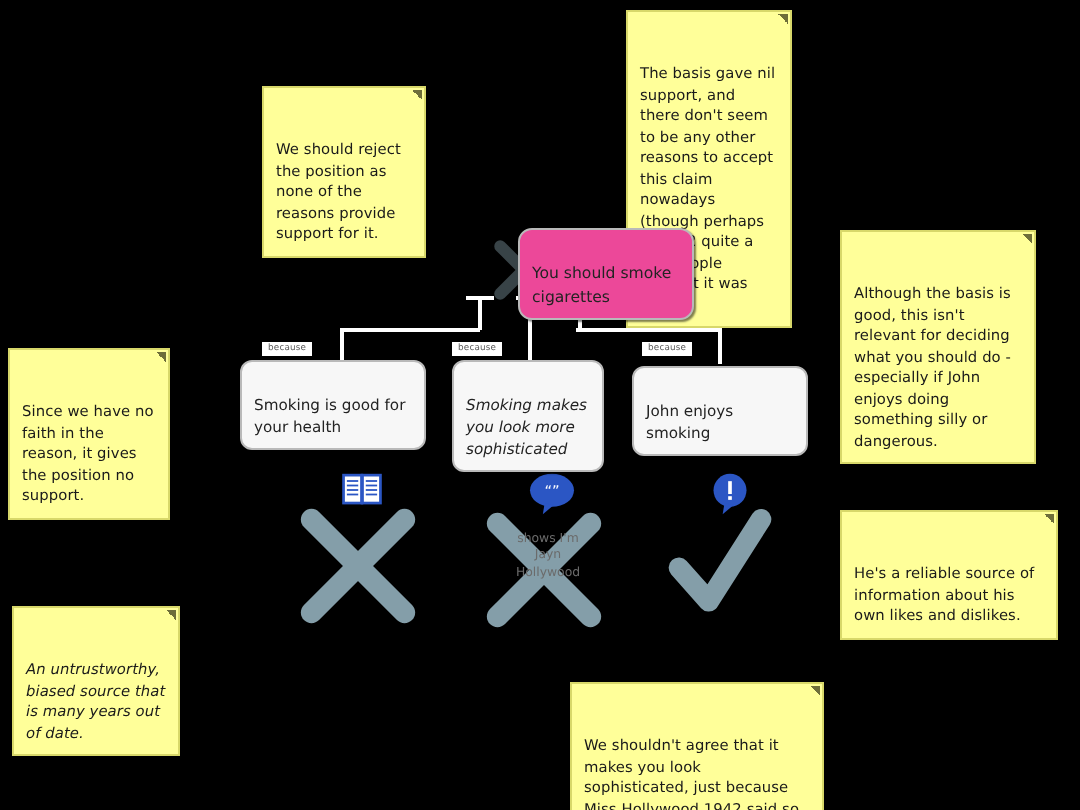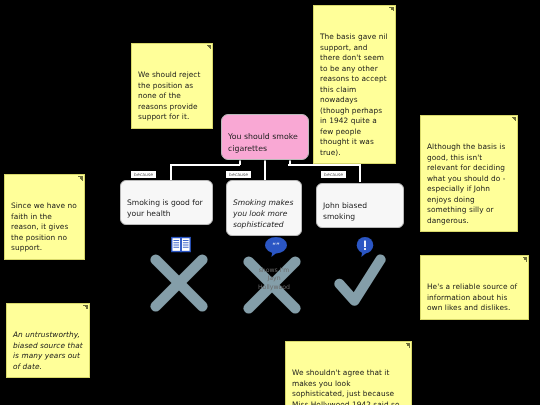--- a/index.html
+++ b/index.html
@@ -50,23 +50,24 @@
     border: 1px solid #b9b9b9;
     border-radius: 6px;
     font-size: 7.6px;
     line-height: 1.45;
     padding: 5px 6px;
     box-shadow: 1px 1px 1px rgba(0,0,0,0.5);
     white-space: pre-line;
     z-index: 3;
   }
   .abox.claim {
-    background: #f9a8d4;
+    background: #ec4899;
     border-radius: 7px;
     font-size: 7.8px;
+    margin-left: 38px;
   }
 
   
   .because {
     position: absolute;
     background: #ffffff;
     color: #5a5a5a;
     font-size: 4.4px;
     line-height: 1;
     padding: 1.5px 3px;
@@ -177,21 +178,21 @@
 
   <div class="abox" style="left:120px; top:180px; width:93px;">
     <span>Smoking is good for your health</span>
   </div>
 
   <div class="abox" style="left:226px; top:180px; width:76px;font-style:italic;">
     <span>Smoking makes you look more sophisticated</span>
   </div>
 
   <div class="abox" style="left:316px; top:183px; width:88px;">
-    <span>John biased smoking</span>
+    <span>John enjoys smoking</span>
   </div>
 
   <div class="evalgroup" style="left:146px; top:236px; width:70px; height:74px;">
     <div class="badge" style="left:24px; top:0px;">
       <svg viewBox="0 0 24 20" width="22" height="18">
         <rect x="1" y="1" width="22" height="17" fill="#2b56c4"></rect>
         <rect x="2.5" y="2.5" width="8.5" height="14" fill="#ffffff"></rect>
         <rect x="13" y="2.5" width="8.5" height="14" fill="#ffffff"></rect>
         <g stroke="#2b56c4" stroke-width="1">
           <line x1="3.6" y1="5" x2="9.9" y2="5"></line>

